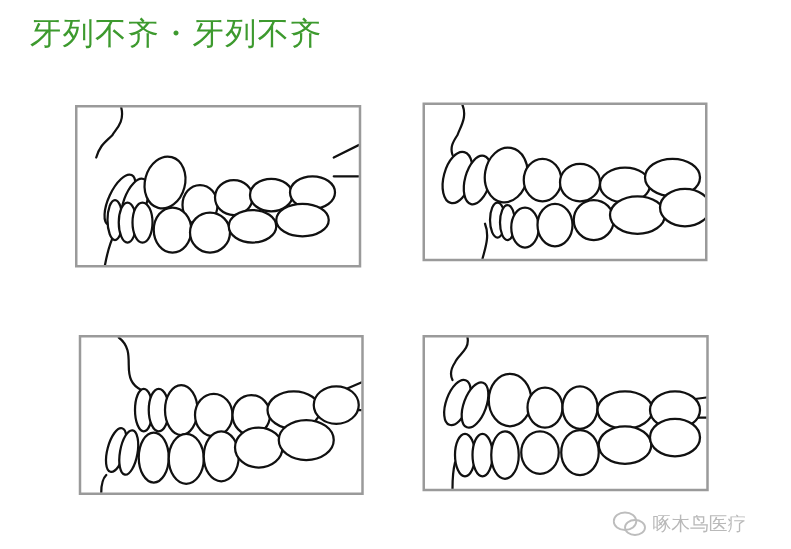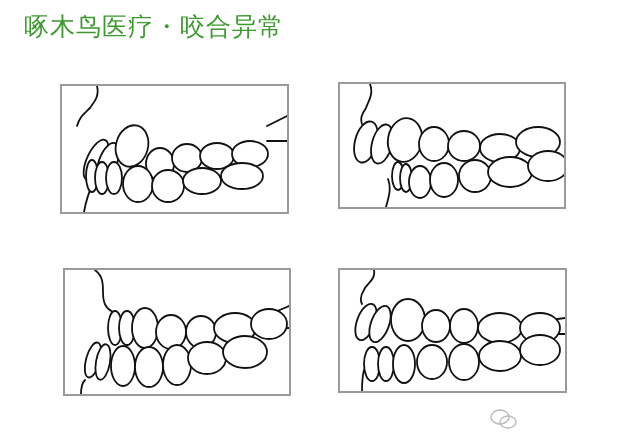--- a/index.html
+++ b/index.html
@@ -12,21 +12,21 @@
     #p3 { left: 63px; top: 268px; width: 228px; height: 128px; }
     #p4 { left: 338px; top: 268px; width: 229px; height: 125px; }
     .watermark { position: absolute; left: 490px; top: 407px; height: 24px; display: flex; align-items: center; color: #b9b9b9; font-size: 15px; white-space: nowrap; }
     .watermark .wm-icon { width: 28px; height: 22px; margin-right: 4px; }
     svg .t { fill: #fff; stroke: #111; stroke-width: 1.8; }
     svg .l { fill: none; stroke: #111; stroke-width: 1.8; stroke-linecap: round; }
   </style>
 </head>
 <body>
 
-<div class="title">啄木鸟医疗・咬合异常</div>
+<div class="title">牙列不齐・牙列不齐</div>
 
 <div class="panel" id="p1">
 
   <svg width="225" height="126" viewBox="0 0 225 126">
     <path class="l" d="M35,0 C38,12 30,18 28,22 C22,28 18,30 15,40"></path>
     <path class="l" d="M30,100 C26,108 24,115 22,126"></path>
     <path class="l" d="M205,40 L225,30"></path>
     <path class="l" d="M205,55 L225,55"></path>
     <ellipse class="t" cx="38" cy="158" rx="0" ry="0"></ellipse>
     <ellipse class="t" cx="110" cy="110" rx="0" ry="0"></ellipse>
@@ -115,13 +115,14 @@
     <ellipse class="t" cx="160" cy="86" rx="21" ry="15"></ellipse>
     <ellipse class="t" cx="200" cy="80" rx="20" ry="15"></ellipse>
   </svg>
 </div>
 
 <div class="watermark">
   <svg class="wm-icon" viewBox="0 0 28 22">
     <ellipse cx="10" cy="9" rx="9" ry="7" fill="none" stroke="#bdbdbd" stroke-width="1.5"></ellipse>
     <ellipse cx="18" cy="14" rx="8" ry="6" fill="none" stroke="#bdbdbd" stroke-width="1.5"></ellipse>
   </svg>
+  <span>啄木鸟医疗</span>
 </div>
 
 </body></html>

